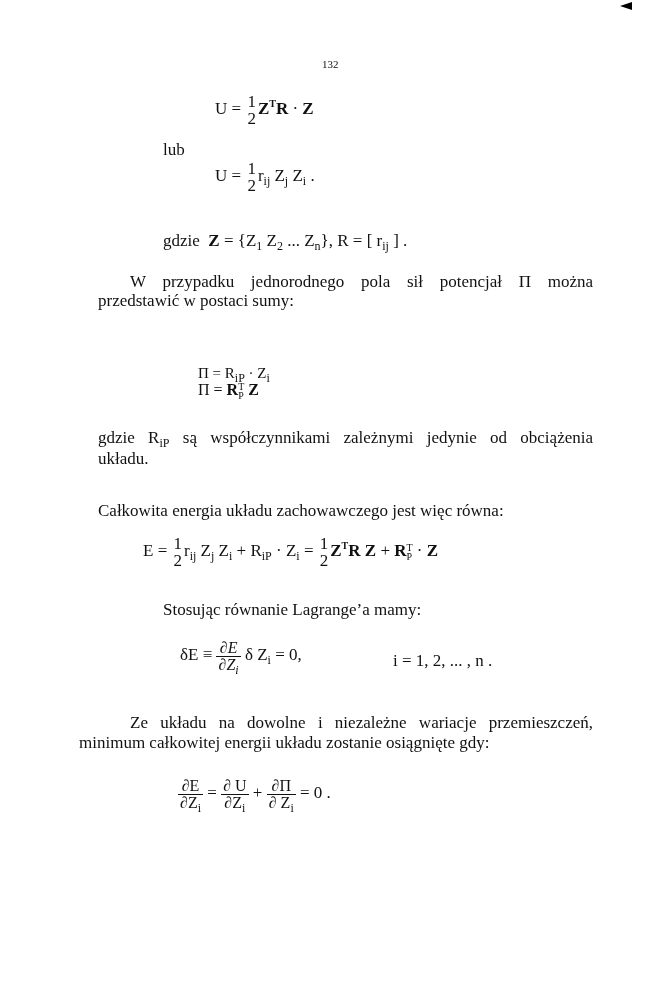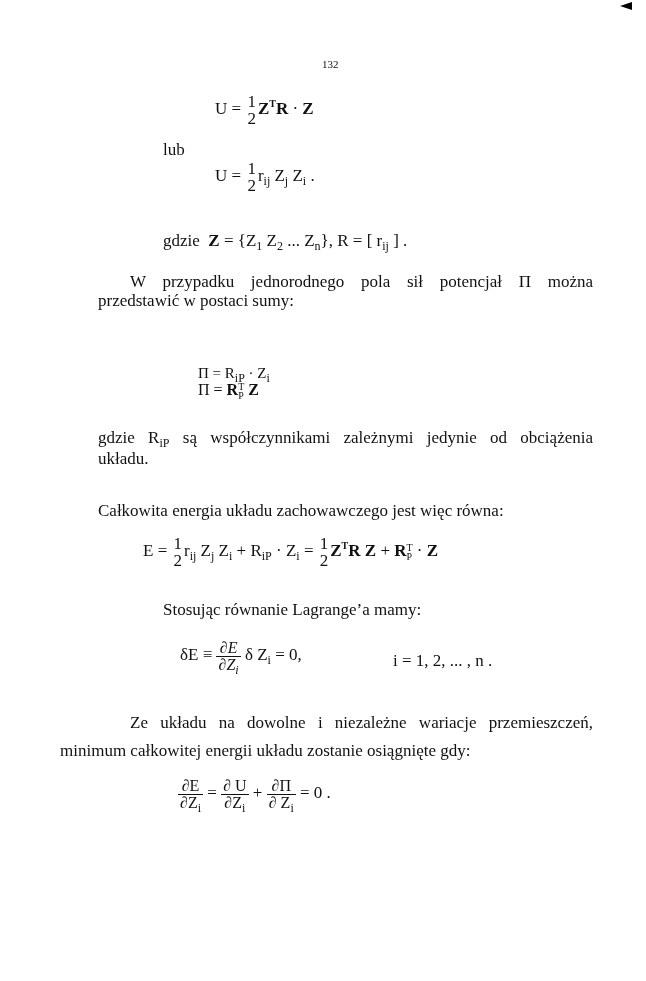--- a/index.html
+++ b/index.html
@@ -74,17 +74,17 @@
 
 <div class="abs txt" style="left:163px; top:600px;">Stosując równanie Lagrange’a mamy:</div>
 
 <div class="abs txt" style="left:180px; top:640px;">
   <span>δE ≡ </span>
   <span class="frac" style="font-style:italic"><span class="num">∂E</span><span class="den"><span>∂Z</span><span class="sub">i</span></span></span><span>  δ Z</span><span class="sub">i</span><span> = 0,</span>
 </div>
 <div class="abs txt" style="left:393px; top:651px;">i = 1, 2,  ... , n .</div>
 
 <div class="abs txt justify" style="left:130px; top:713px; width:463px;">Ze układu na dowolne i niezależne wariacje przemieszczeń,</div>
-<div class="abs txt" style="left:60px; top:733px;margin-top:8px;">minimum całkowitej energii układu zostanie osiągnięte gdy:</div>
+<div class="abs txt" style="left:79px; top:733px;">minimum całkowitej energii układu zostanie osiągnięte gdy:</div>
 
 <div class="abs txt" style="left:178px; top:778px;">
   <span class="frac"><span class="num">∂E</span><span class="den"><span>∂Z</span><span class="sub">i</span></span></span><span> = </span><span class="frac"><span class="num">∂ U</span><span class="den"><span>∂Z</span><span class="sub">i</span></span></span><span> + </span><span class="frac"><span class="num">∂Π</span><span class="den"><span>∂ Z</span><span class="sub">i</span></span></span><span> = 0  .</span>
 </div>
 
 </body></html>

